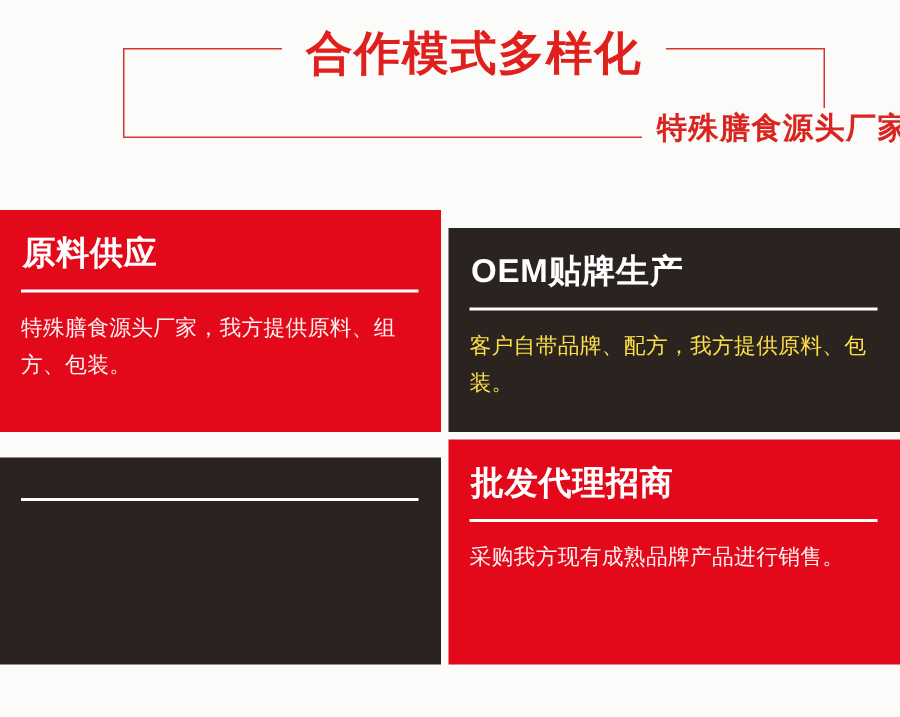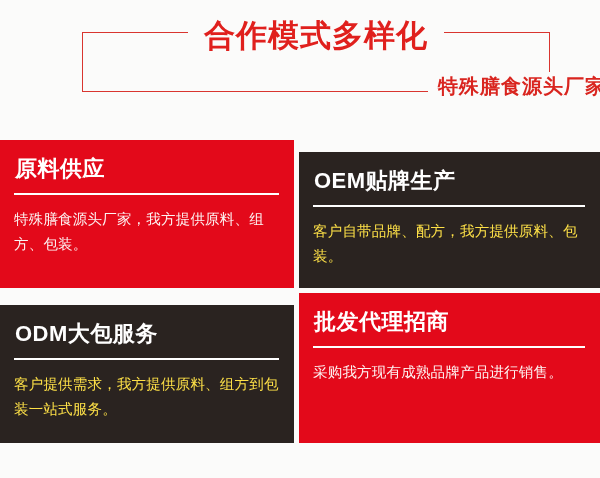--- a/index.html
+++ b/index.html
@@ -144,23 +144,21 @@
     <div class="card-title">OEM贴牌生产</div>
     <div class="card-divider"></div>
     <div class="card-body">客户自带品牌、配方，我方提供原料、包装。</div>
   </div>
 
   <div class="gap-cell"></div>
   <div class="gap-cell"></div>
   <div class="gap-cell"></div>
 
   <div class="card dark">
-    <div class="card-title">ODM大包服务</div>
     <div class="card-divider"></div>
-    <div class="card-body">客户提供需求，我方提供原料、组方到包装一站式服务。</div>
   </div>
 
   <div class="gap-cell"></div>
 
   <div class="card red">
     <div class="card-title">批发代理招商</div>
     <div class="card-divider"></div>
     <div class="card-body">采购我方现有成熟品牌产品进行销售。</div>
   </div>
 

